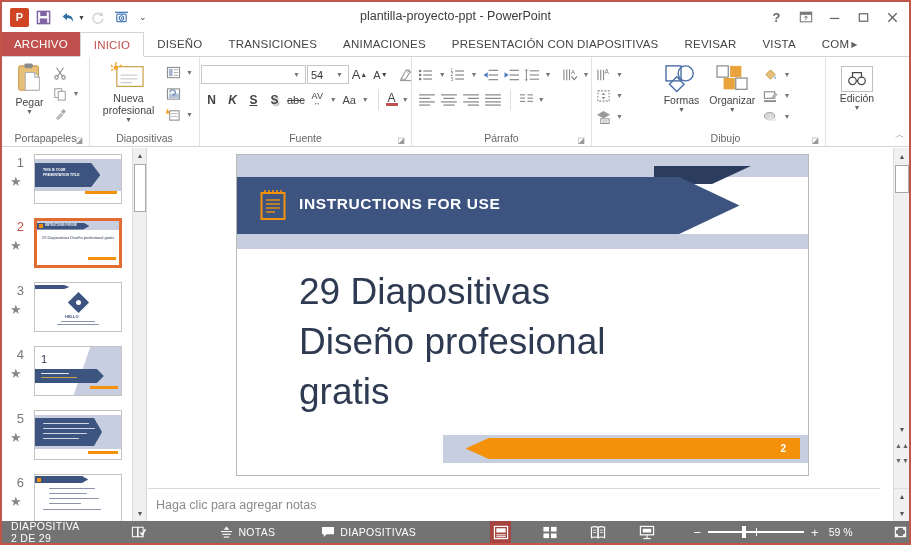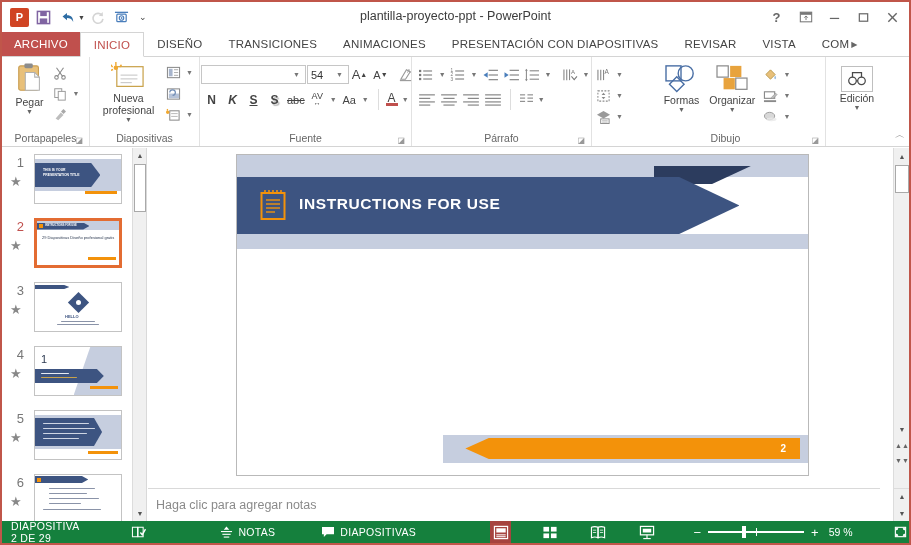--- a/index.html
+++ b/index.html
@@ -283,21 +283,21 @@
   .notes-bar {
     position: absolute; left: 146px; top: 340px; right: 29px; height: 33px;
     background: #fff; border-top: 1px solid #d9d9d9;
     display: flex; align-items: center;
     padding-left: 8px; font-size: 12.5px; color: #8a8a8a; cursor: text;
   }
 
   
   .statusbar {
     position: absolute; left: 0; bottom: 0; width: 907px; height: 22px;
-    background: #15803d; display: flex; align-items: center;
+    background: #737373; display: flex; align-items: center;
     color: #fff; font-size: 10.5px; gap: 28px;
   }
   .sb-item {
     display: flex; align-items: center; gap: 5px;
     padding: 0 9px; height: 22px; cursor: pointer; letter-spacing: 0.3px;
   }
   .sb-spacer { flex: 1; }
   .view-btn {
     width: 31px; height: 22px; display: flex; align-items: center;
     justify-content: center; cursor: pointer; font-size: 13px;
@@ -979,20 +979,25 @@
             <g stroke="#F3920A" stroke-width="1.6">
               <line x1="6" y1="1" x2="6" y2="5"></line>
               <line x1="10" y1="1" x2="10" y2="5"></line>
               <line x1="14" y1="1" x2="14" y2="5"></line>
               <line x1="18" y1="1" x2="18" y2="5"></line>
               <line x1="22" y1="1" x2="22" y2="5"></line>
             </g>
           </svg>
         </div>
         <div class="sc-title">INSTRUCTIONS FOR USE</div>
+        <div class="sc-body">
+          <div>29 Diapositivas</div>
+          <div>Diseño profesional</div>
+          <div>gratis</div>
+        </div>
         <div class="sc-footband"></div>
         <div class="sc-footarrow"></div>
         <div class="sc-footnum">2</div>
       </div>
     </div>
 
     <div class="notes-bar">
       <span>Haga clic para agregar notas</span>
     </div>
 

